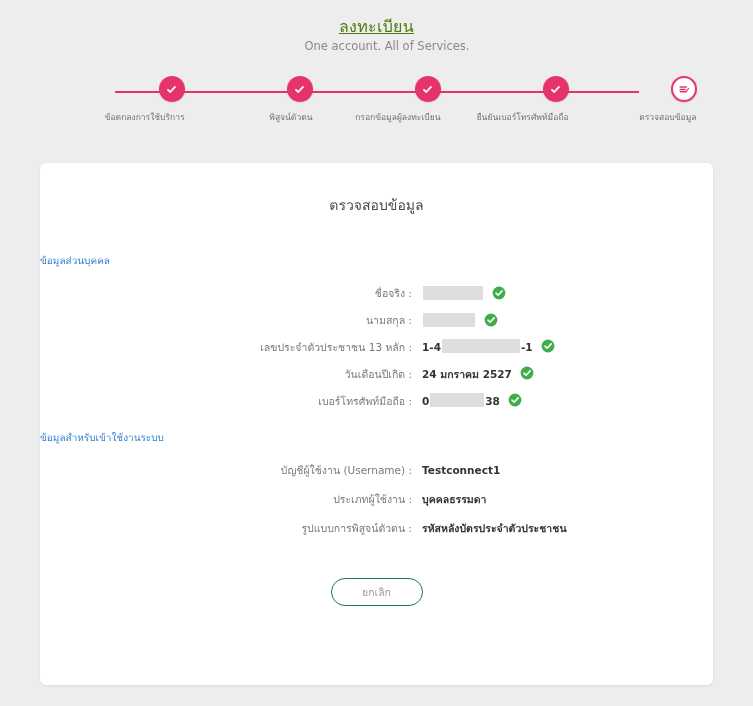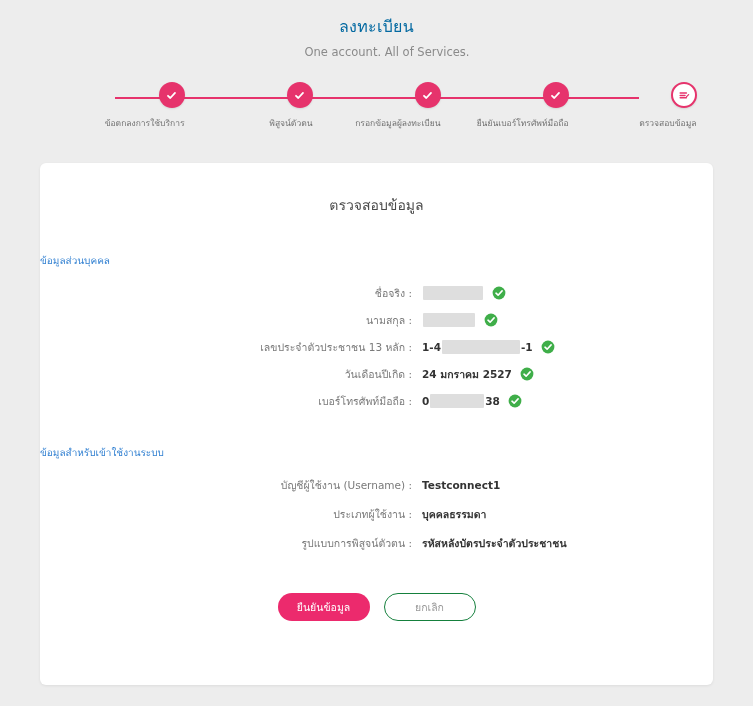--- a/index.html
+++ b/index.html
@@ -15,28 +15,28 @@
     position: relative;
   }
 
   
   .page-header {
     text-align: center;
     padding-top: 16px;
   }
   .page-title {
     font-size: 16px;
-    color: #0369a1;
+    color: #4d7c0f;
     letter-spacing: .3px;
     line-height: 22px;
+    text-decoration: underline;
   }
   .page-subtitle {
     font-size: 11.5px;
     color: #8a8a8a;
-    margin-top: 6px;
     line-height: 16px;
     padding-left: 21px;
   }
 
   
   .stepper {
     position: relative;
     margin: 22px auto 0;
     width: 640px;
     height: 52px;
@@ -108,21 +108,21 @@
     line-height: 20px;
   }
   .section-heading {
     text-align: left;
     font-size: 10px;
     color: #2f7fd1;
     margin-top: 38px;
     line-height: 16px;
   }
   .section-heading.second {
-    margin-top: 36px;
+    margin-top: 21px;
   }
 
   
   .info-list {
     margin-top: 16px;
   }
   .info-row {
     display: flex;
     align-items: center;
     margin-bottom: 11px;
@@ -136,21 +136,21 @@
     color: #7a7a7a;
     line-height: 16px;
     box-sizing: border-box;
     white-space: nowrap;
   }
   .info-value {
     font-size: 10.5px;
     color: #333333;
     font-weight: bold;
     display: flex;
-    align-items: center;
+    align-items: flex-start;
     line-height: 16px;
     white-space: nowrap;
   }
   .info-value .masked {
     display: inline-block;
     background: #dedede;
     height: 14px;
     border-radius: 1px;
     vertical-align: middle;
     margin: 0 1px;
@@ -365,17 +365,16 @@
     </div>
 
     <div class="info-row">
       <div class="info-label">รูปแบบการพิสูจน์ตัวตน :</div>
       <div class="info-value">รหัสหลังบัตรประจำตัวประชาชน</div>
     </div>
 
   </div>
 
   <div class="actions">
-    <div class="btn btn-primary">ยืนยันข้อมูล</div>
     <div class="btn btn-secondary">ยกเลิก</div>
   </div>
 
 </div>
 
 </body></html>

